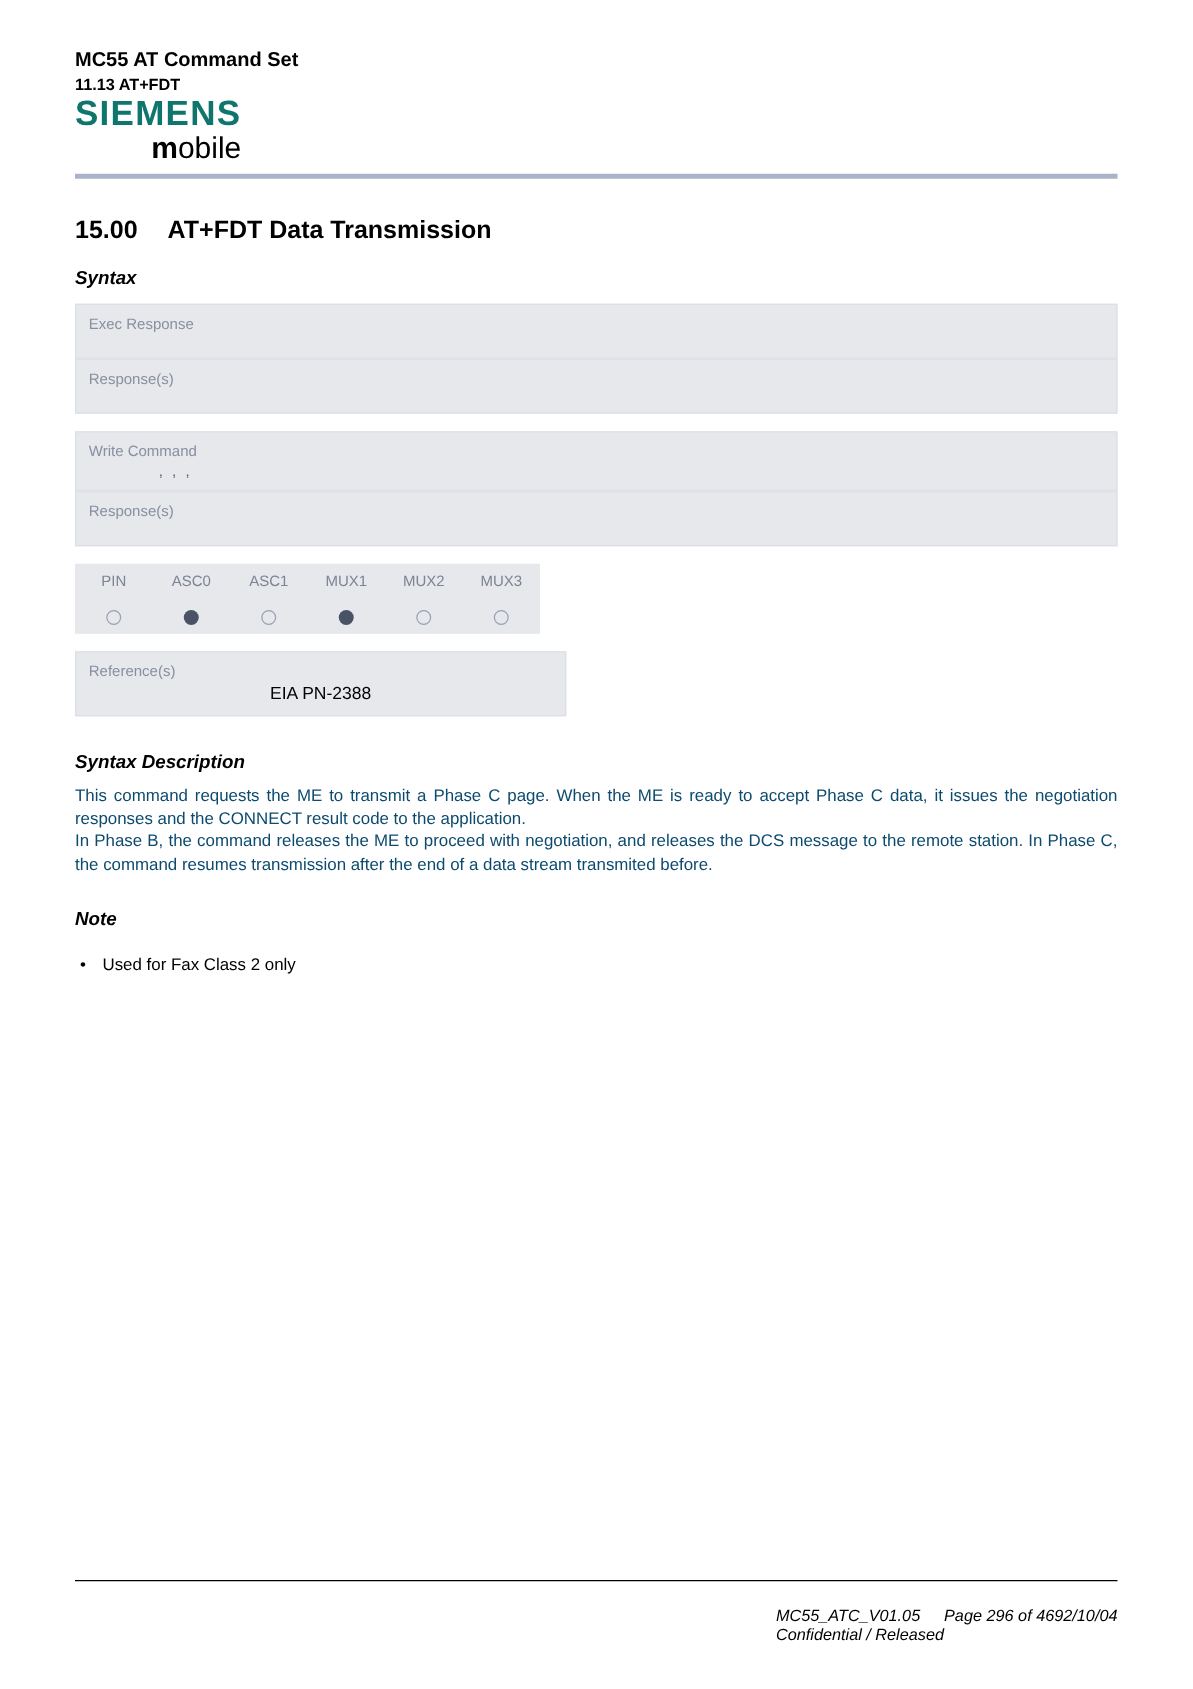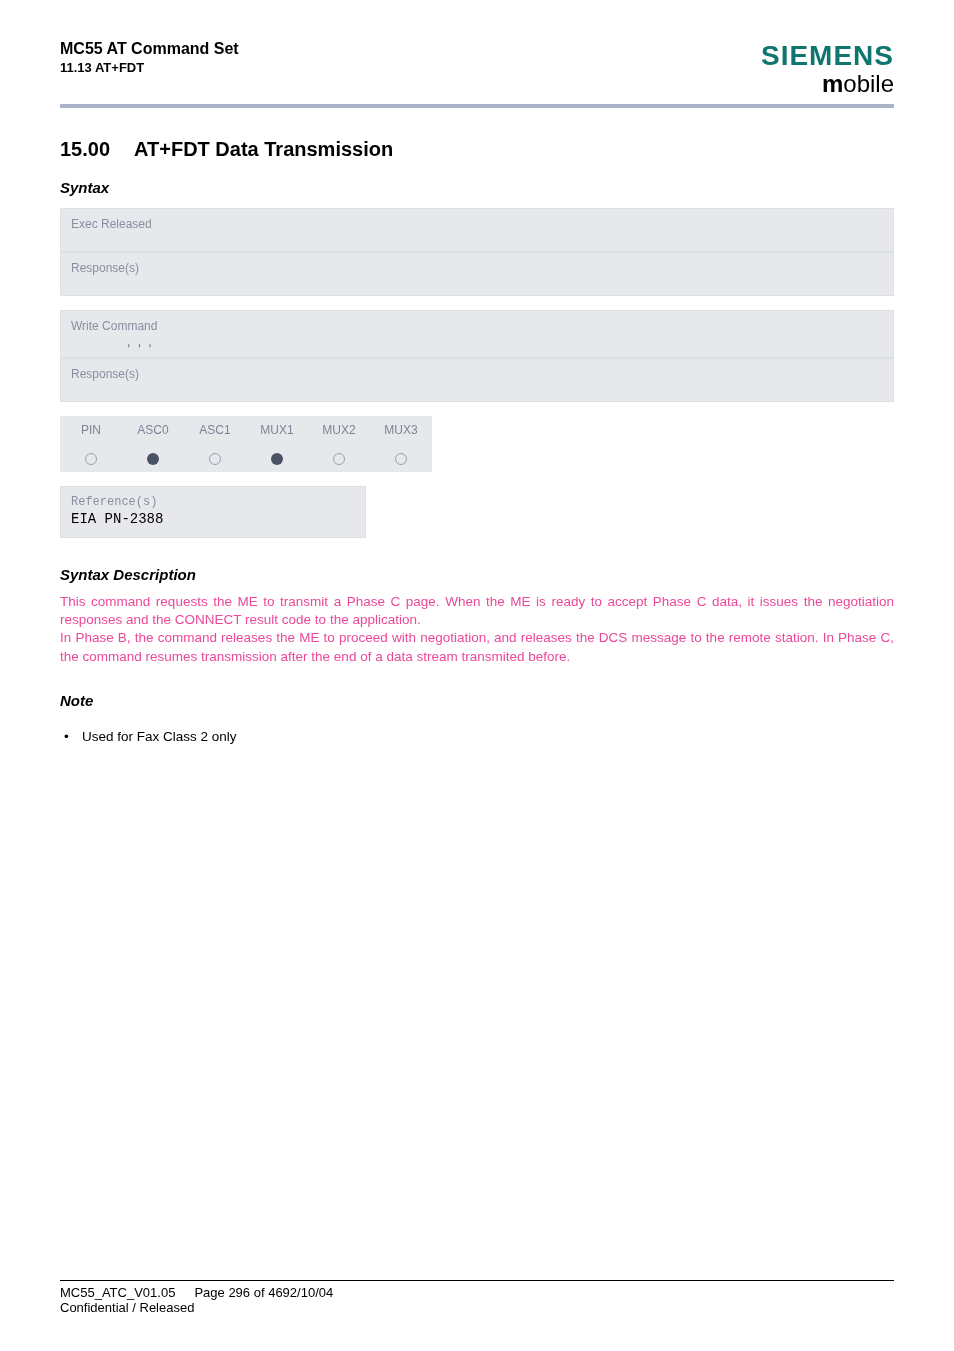--- a/index.html
+++ b/index.html
@@ -12,20 +12,21 @@
     position: relative;
   }
   .page {
     padding: 40px 60px 0 60px;
   }
   .header-row {
     display: flex;
     justify-content: space-between;
     align-items: flex-start;
     margin-bottom: 6px;
+    flex-direction: column;
   }
   .header-left .title {
     font-weight: bold;
     font-size: 16px;
   }
   .header-left .subtitle {
     font-weight: bold;
     font-size: 13px;
     margin-top: 2px;
   }
@@ -121,68 +122,69 @@
   .dot.filled {
     background: #4a5366;
   }
   .dot.empty {
     background: transparent;
     border: 1.5px solid #9aa1b2;
   }
   .ref-panel {
     background: #e6e8ec;
     border: 1px solid #dcdfe5;
-    width: 306px;
+    width: 393px;
     margin-bottom: 28px;
-    font-family: Liberation Mono, monospace;
   }
   .ref-panel .panel-header {
     color: #888fa0;
     font-size: 12px;
     padding: 8px 10px 2px 10px;
   }
   .ref-panel .panel-body {
     padding: 0 10px 10px 10px;
     font-size: 14px;
     color: #000;
+    text-align: center;
   }
   .section-sub {
     font-style: italic;
     font-weight: bold;
     font-size: 15px;
     margin-bottom: 10px;
     margin-top: 26px;
   }
   p.body-text {
     font-size: 13.5px;
     line-height: 1.35;
-    color: #ec4899;
+    color: #0c4a6e;
     text-align: justify;
   }
   ul.note-list {
     list-style: none;
     padding-left: 4px;
     font-size: 13.5px;
     margin-top: 20px;
   }
   ul.note-list li::before {
     content: "•";
     display: inline-block;
     width: 18px;
   }
   .footer {
     position: absolute;
     bottom: 36px;
     left: 60px;
     right: 60px;
     border-top: 1px solid #000;
-    padding-top: 4px;
+    padding-top: 20px;
     font-size: 13px;
     display: flex;
-    justify-content: flex-start;
+    justify-content: flex-end;
+    font-style: italic;
   }
   .footer .left { text-align: left; }
   .footer .center { text-align: center; }
   .footer .right { text-align: right; }
 </style>
 </head>
 <body>
 
 <div class="page">
   <div class="header-row">
@@ -197,21 +199,21 @@
   </div>
   <div class="top-rule"></div>
 
   <h2 class="section-heading">
     <span class="num">15.00</span><span>AT+FDT   Data Transmission</span>
   </h2>
 
   <div class="syntax-label">Syntax</div>
 
   <div class="panel">
-    <div class="panel-header">Exec Released</div>
+    <div class="panel-header">Exec Response</div>
     <div class="panel-body"></div>
   </div>
   <div class="panel" style="margin-top:-14px;">
     <div class="panel-header">Response(s)</div>
     <div class="panel-body"></div>
   </div>
 
   <div class="panel">
     <div class="panel-header">Write Command</div>
     <div class="write-params">,          ,          ,</div>

